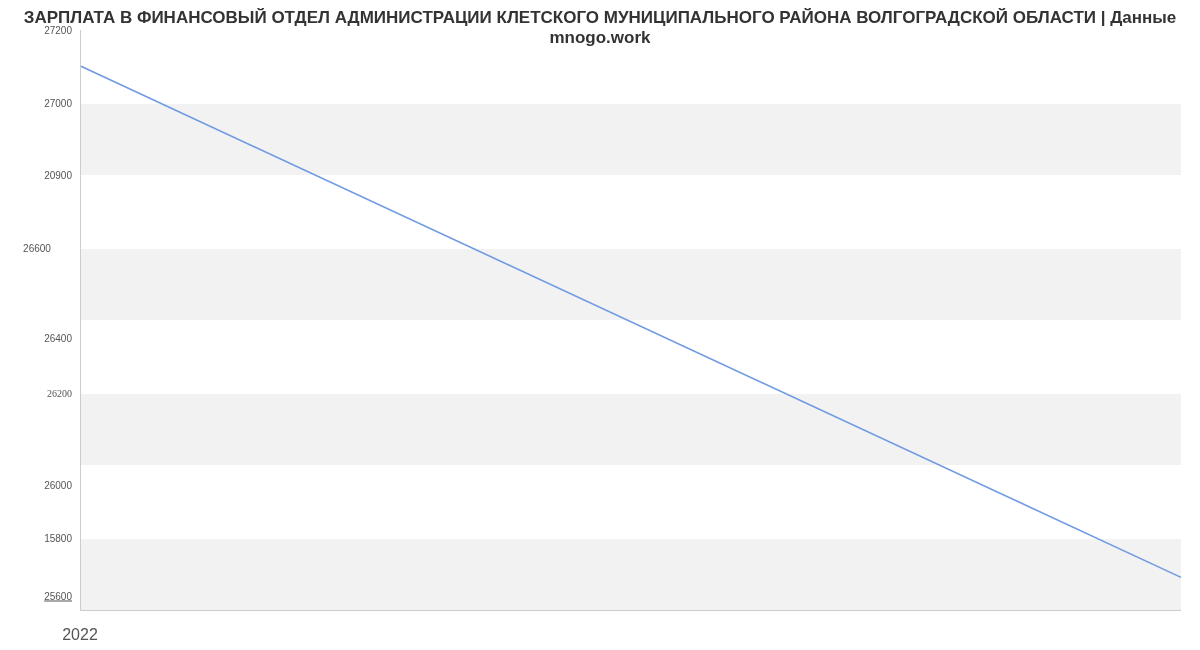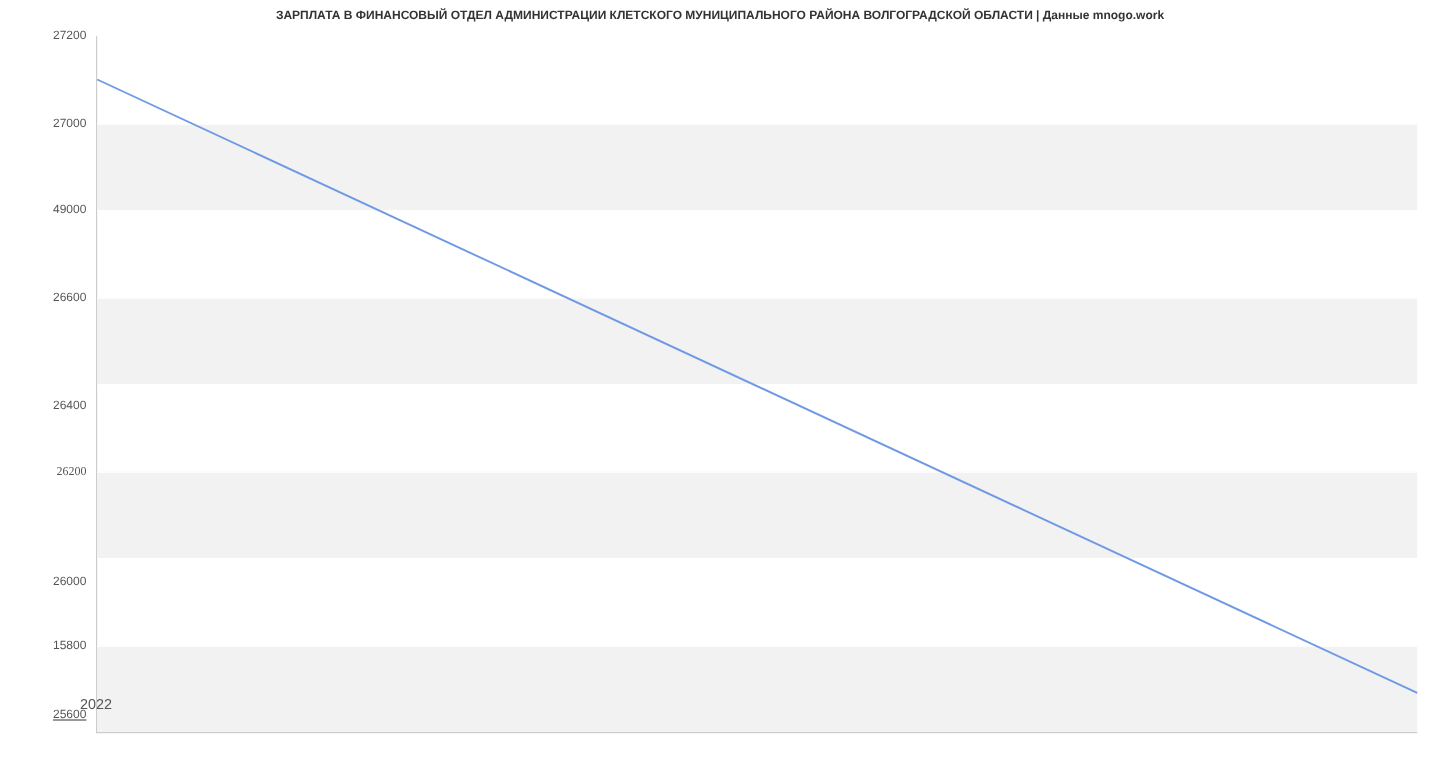--- a/index.html
+++ b/index.html
@@ -15,21 +15,21 @@
     position: relative;
     width: 1200px;
     height: 650px;
   }
   .title {
     position: absolute;
     top: 8px;
     left: 0;
     right: 0;
     text-align: center;
-    font-size: 10px;
+    font-size: 17px;
     font-weight: bold;
     color: #333;
   }
   .plot {
     position: absolute;
     left: 80px;
     top: 30px;
     width: 1100px;
     height: 580px;
     border-left: 1px solid #ccc;
@@ -39,22 +39,22 @@
     position: absolute;
     right: 1128px;
     width: 70px;
     text-align: right;
     font-size: 10px;
     color: #555;
     transform: translateY(-50%);
   }
   .x-tick-label {
     position: absolute;
-    top: 580px;
-    font-size: 12px;
+    top: 626px;
+    font-size: 16px;
     color: #555;
     transform: translateX(-50%);
   }
   .band {
     position: absolute;
     left: 0;
     width: 100%;
     background: #f2f2f2;
   }
   .gridline {
@@ -98,19 +98,19 @@
       <div class="gridline" style="top: 0px;"></div>
       <svg class="line-layer" id="line-layer" preserveAspectRatio="none" viewBox="0 0 1100 580">
         <path class="series-line" d="M0,36.25 L1100,547.375" vector-effect="non-scaling-stroke"></path>
       </svg>
   </div>
 <div class="y-tick-label" style="top: 596px; text-decoration: underline;">25600</div>
     <div class="y-tick-label" style="top: 537.5px;">15800</div>
     <div class="y-tick-label" style="top: 485px;">26000</div>
     <div class="y-tick-label" style="top: 392.5px; font-family: Liberation Serif, serif;">26200</div>
     <div class="y-tick-label" style="top: 338px;">26400</div>
-    <div class="y-tick-label" style="top: 247.5px;">26600</div>
-    <div class="y-tick-label" style="top: 175px;">49000</div>
+    <div class="y-tick-label" style="top: 247.5px; text-align: center;">26600</div>
+    <div class="y-tick-label" style="top: 175px;">20900</div>
     <div class="y-tick-label" style="top: 102.5px;">27000</div>
     <div class="y-tick-label" style="top: 30px;">27200</div>
     <div class="x-tick-label" style="left: 80px;">2022</div>
     <div class="x-tick-label" style="left: 1180px; margin-left: 45px;">2024</div>
   </div>
 
 </body></html>

